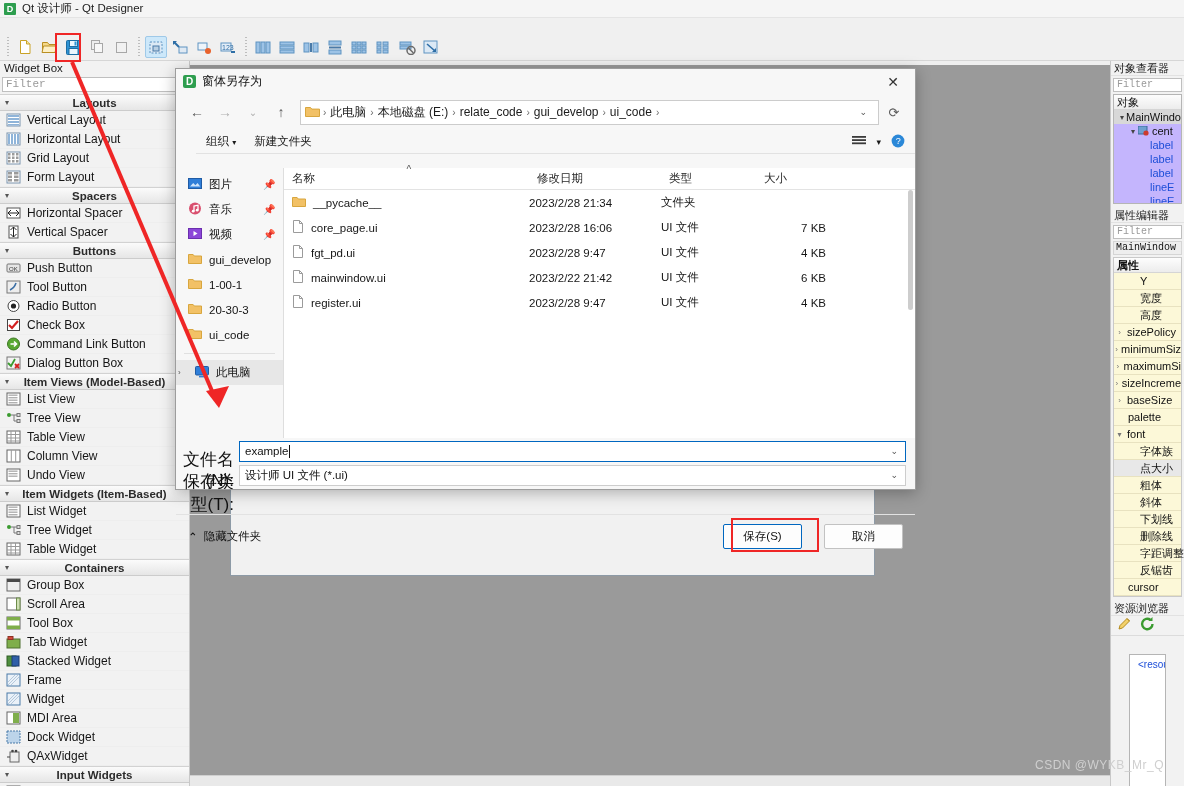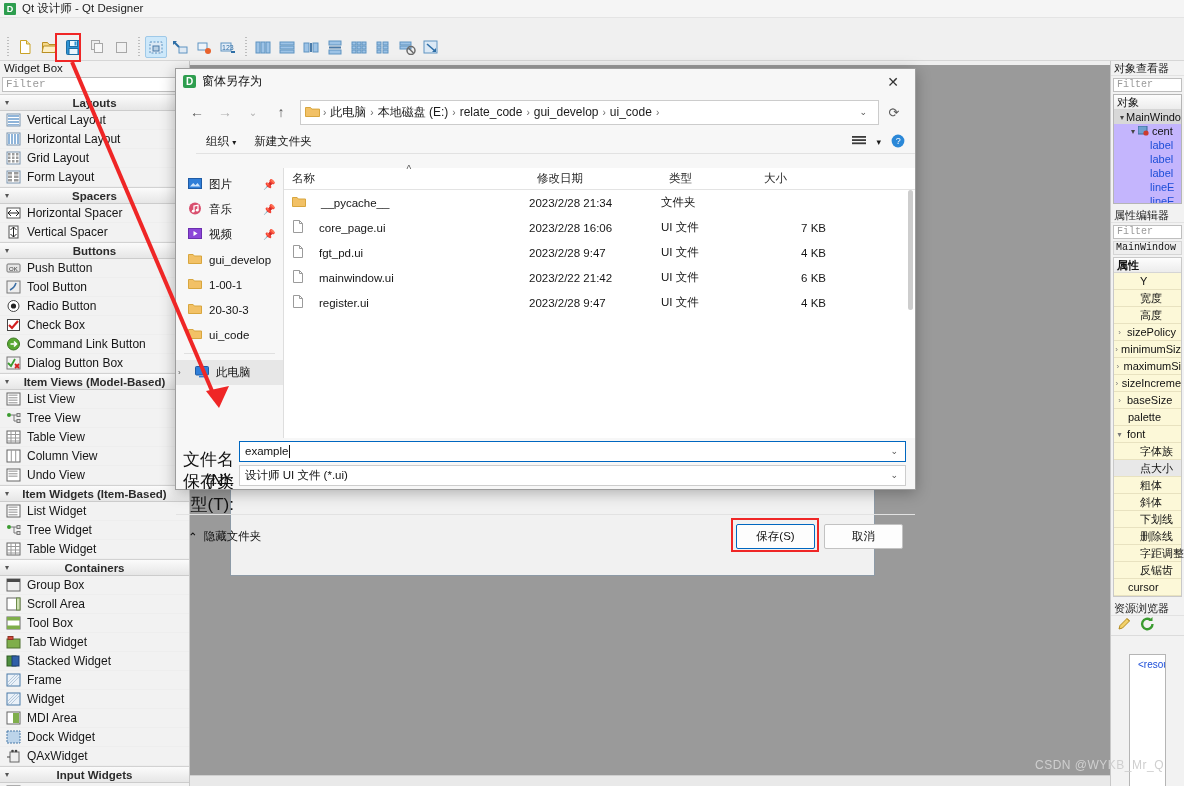--- a/index.html
+++ b/index.html
@@ -179,41 +179,41 @@
   .side-sep { height: 1px; background: #e0e0e0; margin: 6px 8px; }
   .side-item.pc { background: #e7e7e7; }
   .side-item .chev { width: 10px; font-size: 8px; color: #555; margin-left: -10px; }
 
   .dlg-files { flex: 1; position: relative; background: #fff; }
   .fl-head { height: 22px; display: flex; align-items: flex-end; border-bottom: 1px solid #e3e3e3;
     font-size: 11.5px; color: #2a2a2a; background: #fff; }
   .fl-head .col { padding-bottom: 3px; padding-left: 8px; position: relative; }
   .fl-head .col.sorted::after { content: "^"; position: absolute; left: 50%; top: -7px; font-size: 10px; color: #555; }
   .fl-row { height: 25px; display: flex; align-items: center; font-size: 11.5px; color: #161616;}
-  .fl-row .c-name { width: 245px; display: flex; align-items: center; gap: 15px; padding-left: 8px; text-align: right;}
+  .fl-row .c-name { width: 245px; display: flex; align-items: center; gap: 7px; padding-left: 8px; text-align: right;}
   .fl-row .c-date { width: 132px; }
   .fl-row .c-type { width: 95px; }
   .fl-row .c-size { width: 70px; text-align: right; }
   .vscroll { position: absolute; right: 0; top: 22px; width: 9px; height: 248px; background: #fff; }
   .vscroll .thumb { width: 5px; margin-left: 2px; background: #cdcdcd; border-radius: 3px; }
 
   .dlg-foot { position: absolute; left: 0; top: 369px; width: 739px; height: 52px; }
   .frow { display: flex; align-items: center; height: 22px; margin-top: 2px; }
   .frow .flbl { width: 63px; text-align: right; font-size: 17px; padding-right: 5px; margin-top: 36px; }
   .fcombo { flex: 1; margin-right: 9px; height: 21px; background: #fff; display: flex; align-items: center;
     padding-left: 5px; font-size: 11.5px; }
   .fcombo.focused { border: 1px solid #0067c0; }
   .fcombo.plain { border: 1px solid #cdcdcd; }
   .fcombo .caretd { margin-left: auto; color: #555; font-size: 9px; padding-right: 7px; }
   .caret-cursor { display: inline-block; width: 1px; height: 13px; background: #111; margin-left: 1px; }
 
   .dlg-actions { position: absolute; left: 0; top: 445px; width: 739px; height: 44px;
      border-top: 1px solid #e2e2e2; display: flex; align-items: center; padding: 0 12px;}
   .hidefolders { font-size: 11.5px; color: #111; display: flex; align-items: center; gap: 6px;}
-  .btnwrap { margin-left: auto; display: flex; align-items: center; gap: 9px; }
+  .btnwrap { margin-left: auto; display: flex; align-items: center; gap: 22px; }
   .dbtn { width: 79px; height: 25px; border: 1px solid #c2c2c2; background: #fdfdfd;
     font-size: 11.5px; display: flex; align-items: center; justify-content: center; border-radius: 2px;}
   .dbtn.primary { border: 1px solid #0067c0; }
   .hl-savebtn { position: absolute; right: 96px; bottom: 6px; width: 88px; height: 34px;
     border: 2px solid #ef2626; pointer-events: none; }
 
   
   .arrow-svg { position: absolute; left: 0; top: 0; width: 1184px; height: 786px;
     pointer-events: none; z-index: 80; }
 

